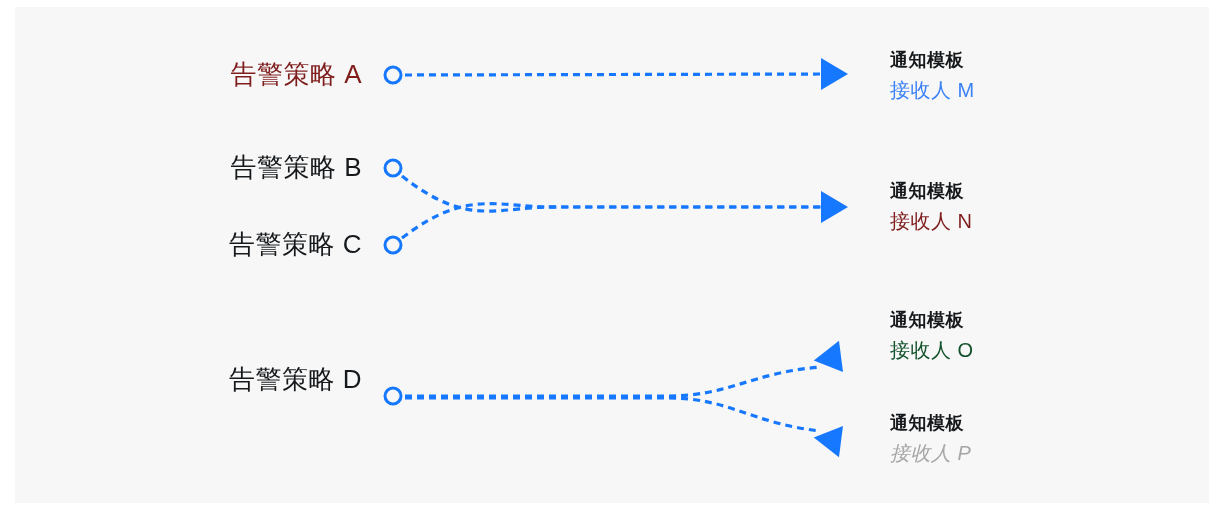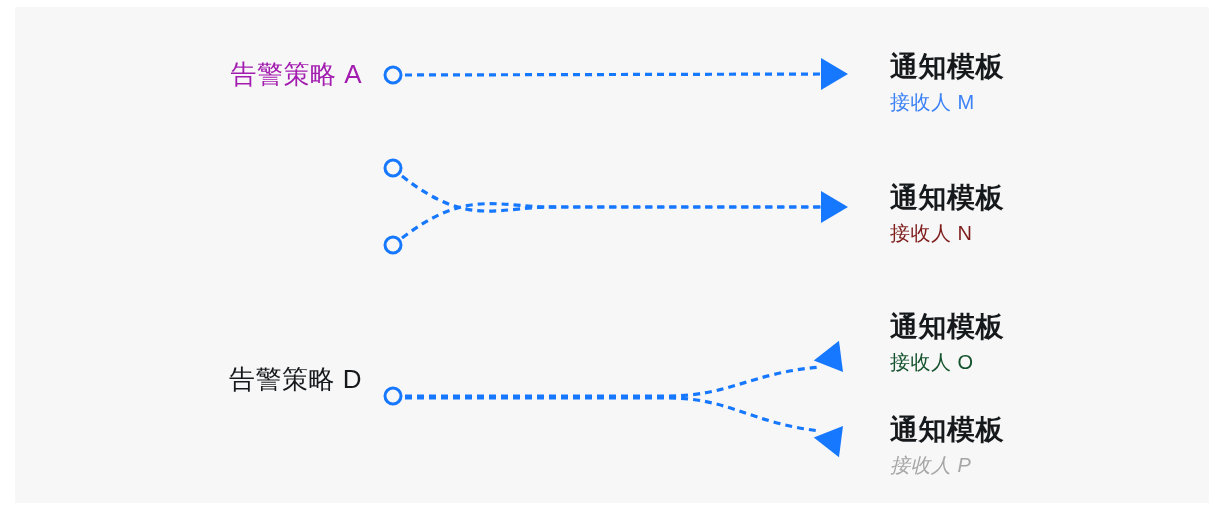--- a/index.html
+++ b/index.html
@@ -51,21 +51,21 @@
     transform: translateY(-50%);
     line-height: 1.15;
   }
 
   .template-block {
     position: absolute;
     white-space: nowrap;
   }
 
   .template-title {
-    font-size: 28px;
+    font-size: 18px;
     font-weight: bold;
     color: #16191c;
     letter-spacing: 0.5px;
     line-height: 1.2;
     margin: 0;
   }
 
   .template-sub {
     font-size: 20px;
     font-weight: 400;
@@ -107,25 +107,27 @@
 
     <polygon points="848,74 821,58 821,90" fill="#1677ff"></polygon>
 
     <polygon points="848,207 821,191 821,223" fill="#1677ff"></polygon>
 
     <polygon points="843,372 816,356 816,388" fill="#1677ff" transform="rotate(52 843 372)"></polygon>
 
     <polygon points="843,426 816,410 816,442" fill="#1677ff" transform="rotate(-52 843 426)"></polygon>
   </svg>
 
-  <div class="strategy-label" style="right: 847px; top: 75px; color: #a21caf;">告警策略 A</div>
+  <div class="strategy-label" style="right: 847px; top: 75px; color: #7f1d1d;">告警策略 A</div>
   <div class="node-port" style="left: 393px; top: 75px; background: rgb(247, 247, 247); border-color: rgb(22, 119, 255);"></div>
 
+  <div class="strategy-label" style="right: 847px; top: 168px; color: rgb(22, 25, 28);">告警策略 B</div>
   <div class="node-port" style="left: 393px; top: 168px; background: rgb(247, 247, 247); border-color: rgb(22, 119, 255);"></div>
 
+  <div class="strategy-label" style="right: 847px; top: 245px; color: rgb(22, 25, 28);">告警策略 C</div>
   <div class="node-port" style="left: 393px; top: 245px; background: rgb(247, 247, 247); border-color: rgb(22, 119, 255);"></div>
 
   <div class="strategy-label" style="right: 847px; top: 380px; color: rgb(22, 25, 28);">告警策略 D</div>
   <div class="node-port" style="left: 393px; top: 396px; background: rgb(247, 247, 247); border-color: rgb(22, 119, 255);"></div>
 
   <div class="template-block" style="left:890px; top:50px;">
     <p class="template-title" style="color: rgb(22, 25, 28);">通知模板</p>
     <p class="template-sub" style="color: #3b82f6;">接收人 M</p>
   </div>
 

